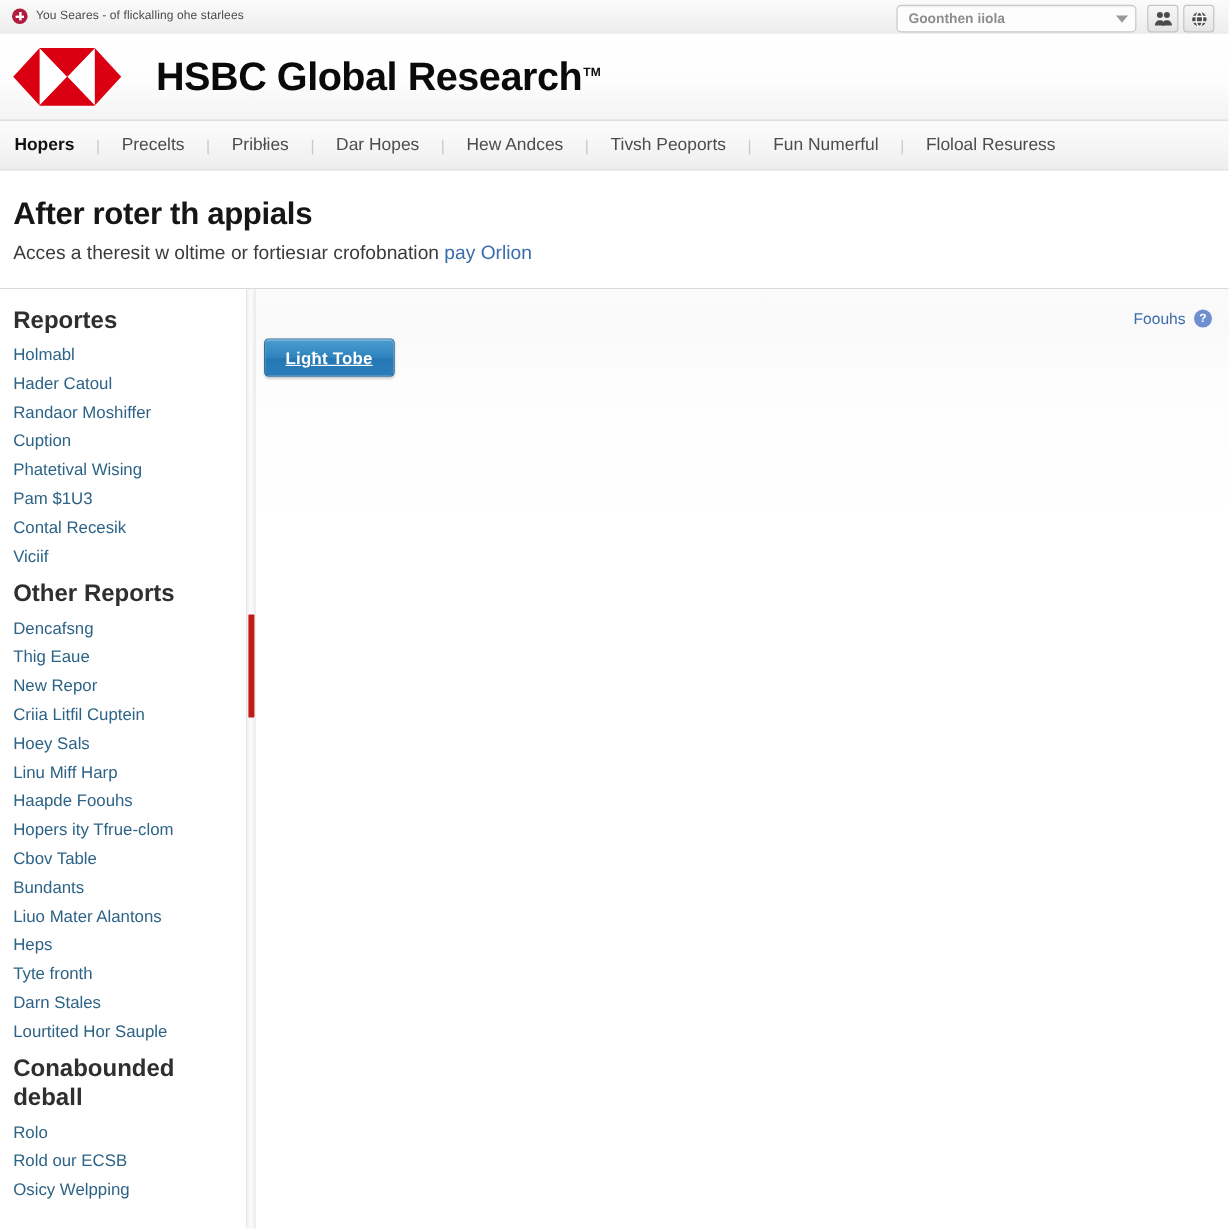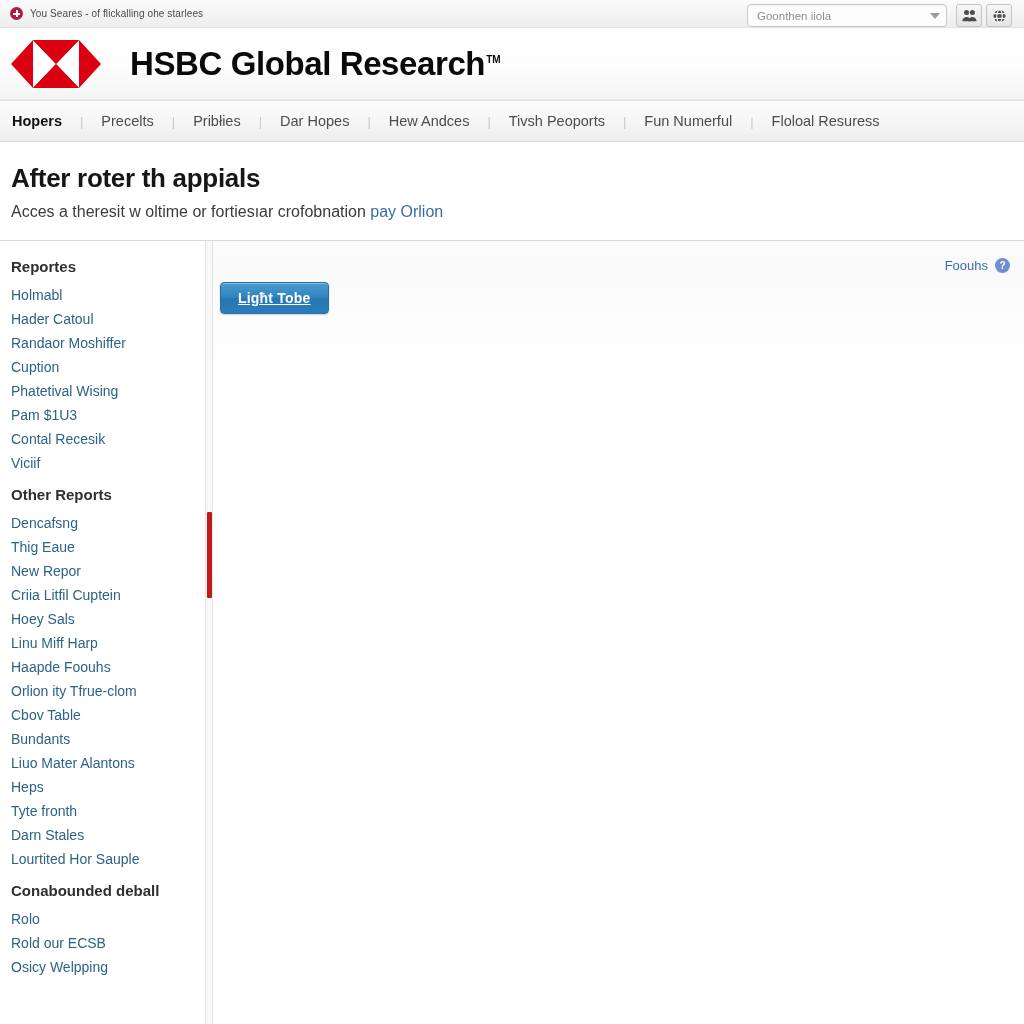--- a/index.html
+++ b/index.html
@@ -52,21 +52,21 @@
     width: 200px; height: 23px;
     background: #fdfdfd;
     border: 1px solid #c8c8c8;
     border-radius: 4px;
     display: flex; align-items: center;
     padding: 0 6px 0 9px;
     box-shadow: inset 0 1px 1px rgba(0,0,0,.05);
     margin-right: 5px;
   }
   .search-input-text {
-    flex: 1; font-size: 11.5px; color: #8e8e8e; white-space: nowrap; overflow: hidden;
+    flex: 1; font-size: 11.5px; color: #8e8e8e; white-space: nowrap; overflow: hidden; font-weight: bold;
   }
   .caret-down {
     width: 0; height: 0; flex: 0 0 auto;
     border-left: 5px solid transparent;
     border-right: 5px solid transparent;
     border-top: 6px solid #9a9a9a;
   }
   .icon-btn {
     width: 26px; height: 23px;
     background: linear-gradient(to bottom, #f7f7f7, #e4e4e4);
@@ -147,21 +147,21 @@
     display: flex;
   }
   .sidebar {
     width: 206px; height: 100%;
     background: #ffffff;
     padding: 14px 0 0 11px;
     overflow: hidden;
   }
   .side-group { margin-bottom: 8px; }
   .side-head {
-    font-size: 15px; font-weight: bold; color: #2f2f2f;
+    font-size: 20px; font-weight: bold; color: #2f2f2f;
     margin: 0 0 4px 0; line-height: 24px;
   }
   .side-link {
     display: block;
     font-size: 14px;
     color: #2d6387;
     line-height: 24px;
     text-decoration: none;
     white-space: nowrap;
   }
@@ -303,21 +303,21 @@
         </div>
         <div class="side-group">
           <div class="side-head">Other Reports</div>
           <a href="#" class="side-link">Dencafsng</a>
           <a href="#" class="side-link">Thig Eaue</a>
           <a href="#" class="side-link">New Repor</a>
           <a href="#" class="side-link">Criia Litfil Cuptein</a>
           <a href="#" class="side-link">Hoey Sals</a>
           <a href="#" class="side-link">Linu Miff Harp</a>
           <a href="#" class="side-link">Haapde Foouhs</a>
-          <a href="#" class="side-link">Orlion ity Tfrue-clom</a>
+          <a href="#" class="side-link">Hopers ity Tfrue-clom</a>
           <a href="#" class="side-link">Cbov Table</a>
           <a href="#" class="side-link">Bundants</a>
           <a href="#" class="side-link">Liuo Mater Alantons</a>
           <a href="#" class="side-link">Heps</a>
           <a href="#" class="side-link">Tyte fronth</a>
           <a href="#" class="side-link">Darn Stales</a>
           <a href="#" class="side-link">Lourtited Hor Sauple</a>
         </div>
         <div class="side-group">
           <div class="side-head">Conabounded deball</div>

